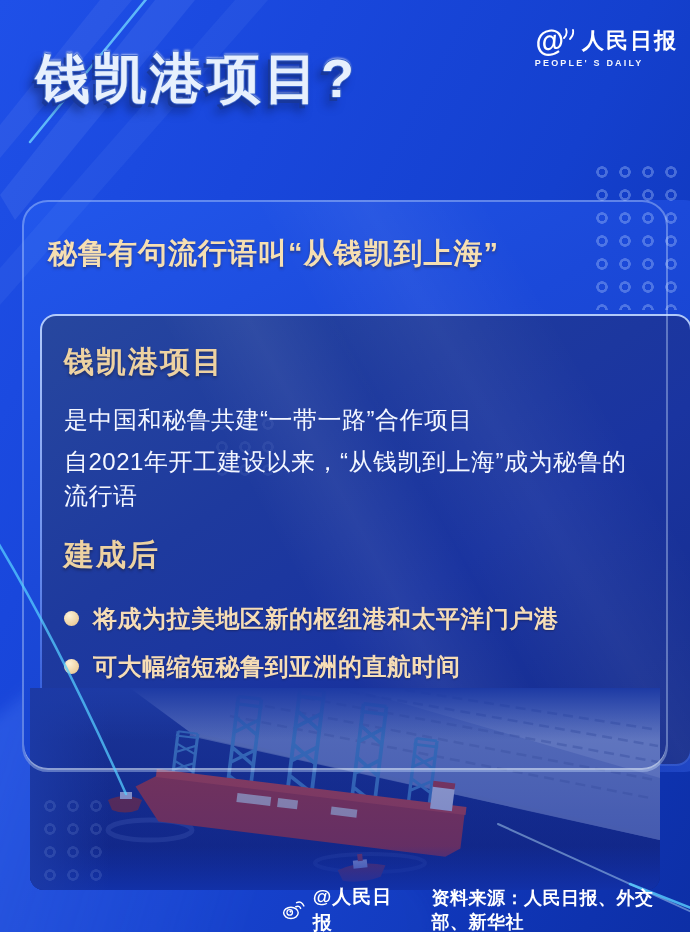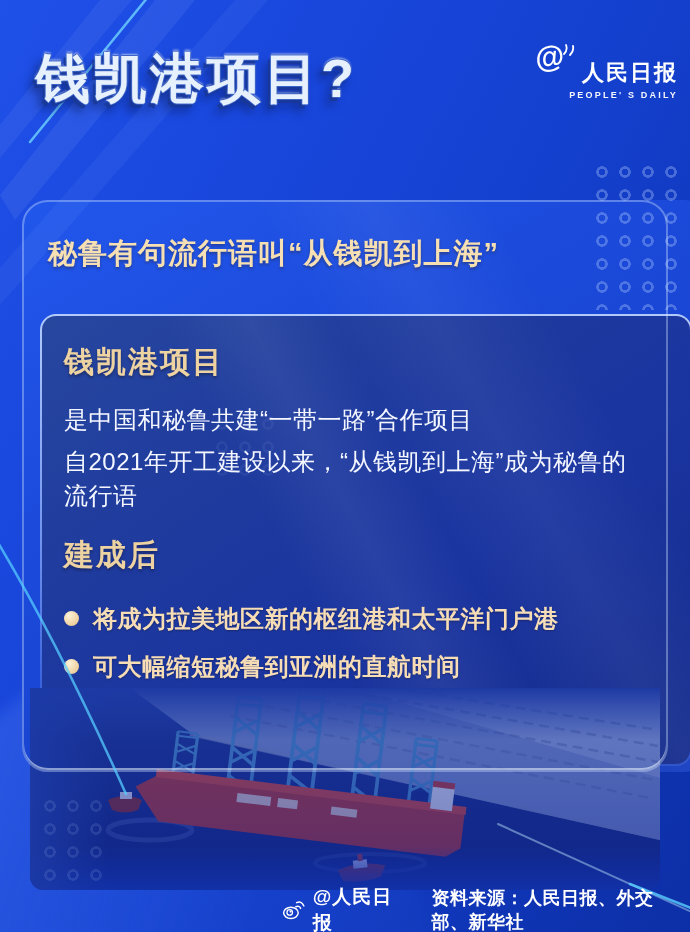--- a/index.html
+++ b/index.html
@@ -19,22 +19,22 @@
     background-image:radial-gradient(circle at 8px 8px, rgba(0,0,0,0) 3px, rgba(185,210,255,.33) 3.5px 5.5px, rgba(0,0,0,0) 6px);
     background-size:23px 23px;}
   .dots-tr{left:594px; top:164px; width:94px; height:146px; z-index:2;}
   .dots-panel{left:214px; top:416px; width:70px; height:66px; z-index:2; opacity:.22;}
   .dots-photo{left:42px; top:798px; width:60px; height:88px; z-index:4; opacity:.38;}
   
   .logo{position:absolute; top:26px; right:12px; z-index:6; color:#fff; text-align:center;}
   .logo-row{display:flex; align-items:center; gap:4px;}
   .logo-at{font-size:30px; font-weight:800; line-height:30px; transform:rotate(-8deg);}
   .logo-waves{margin-left:-6px; margin-top:-16px;}
-  .logo-name{font-size:22px; font-weight:800; letter-spacing:2px;margin-top:32px;}
-  .logo-tag{font-size:9px; font-weight:700; letter-spacing:2.2px; margin-top:2px; opacity:.95; text-align:right;}
+  .logo-name{font-size:22px; font-weight:800; letter-spacing:2px;}
+  .logo-tag{font-size:9px; font-weight:700; letter-spacing:2.2px; margin-top:2px; opacity:.95; text-align:left;}
   
   .title{position:absolute; left:36px; top:40px; z-index:6;}
   .title div{
     font-size:54px; font-weight:900; letter-spacing:3px; line-height:76px;
     color:#e7f0fd;
     text-shadow:
       1px 0 0 #3a63c6, -1px 0 0 #3a63c6, 0 1px 0 #3a63c6, 0 -1px 0 #3a63c6,
       -3px 4px 0 rgba(25,55,150,.85),
       -6px 8px 10px rgba(8,22,80,.55),
       0 -2px 2px rgba(255,255,255,.55);

